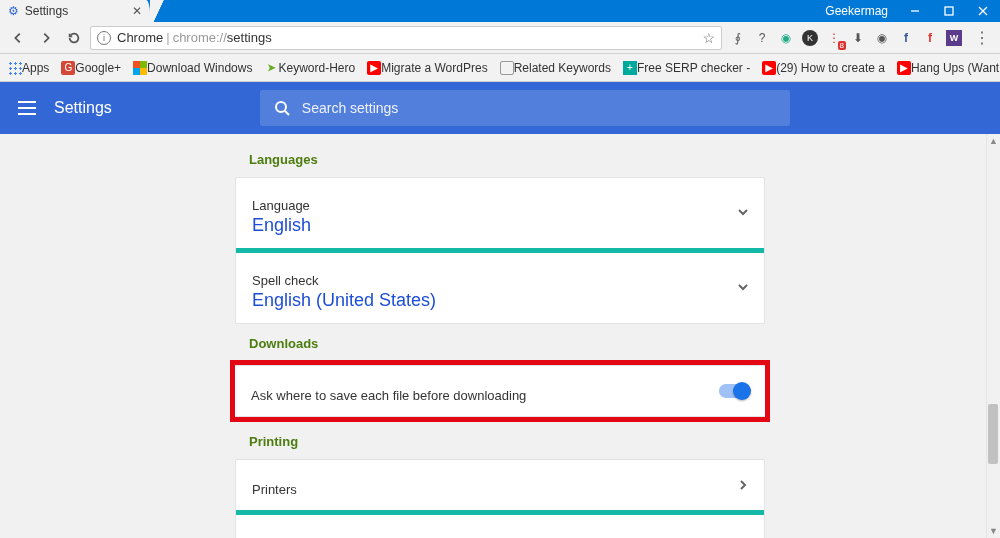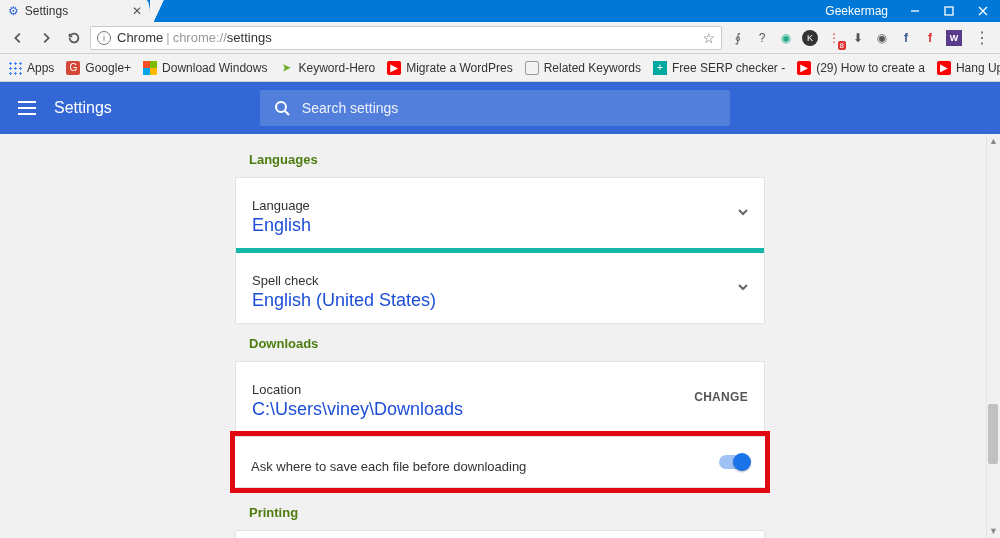--- a/index.html
+++ b/index.html
@@ -87,40 +87,40 @@
     background:#d33; color:#fff; font-size:8px; padding:0 2px; border-radius:2px;
   }
   .dots { font-size:16px; color:#666; padding:0 4px; cursor:pointer;}
 
   
   .bookmarks {
     height: 28px; background:#f2f2f2; border-bottom:1px solid #d0d0d0;
     display:flex; align-items:center; padding:0 8px; gap:12px; font-size:12px; color:#333;
     overflow:hidden; white-space:nowrap;
   }
-  .bm { display:inline-flex; align-items:center; gap:5px; cursor:pointer;text-align:right; }
+  .bm { display:inline-flex; align-items:center; cursor:pointer;text-align:right; }
   .bm .ico { width:14px;height:14px; display:inline-flex; align-items:center; justify-content:center; font-size:10px;}
   .ico.gplus { background:#d34836; color:#fff; border-radius:2px;}
   .ico.win { background: linear-gradient(#f25022 0 50%, #00a4ef 0) left/50% 100% no-repeat,
                         linear-gradient(#7fba00 0 50%, #ffb900 0) right/50% 100% no-repeat;}
   .ico.yt { background:#f00; color:#fff; border-radius:2px;}
   .ico.plus { background:#00a99d; color:#fff;}
   .ico.doc { border:1px solid #999; border-radius:2px;}
   .ico.kh { color:#6a2; font-weight:bold;}
 
   
   .settings-header {
     height: 52px; background:#3367d6; display:flex; align-items:center; padding:0 18px; gap:18px;
   }
   .hamburger { width:18px;height:14px; display:flex; flex-direction:column; justify-content:space-between; cursor:pointer;}
   .hamburger span { height:2px; background:#fff; }
   .settings-title { color:#fff; font-size:16px; }
   .search-box {
     margin-left: 130px;
-    width: 470px; height: 36px;
+    width: 530px; height: 36px;
     background: rgba(255,255,255,.16);
     border-radius:2px;
     display:flex; align-items:center; padding:0 14px; gap:12px;
   }
   .search-box svg { width:16px;height:16px; stroke:#fff; fill:none; stroke-width:2;}
   .search-box input {
     background:transparent; border:none; outline:none; color:#fff; font-size:14px; flex:1;
   }
   .search-box input::placeholder { color: rgba(255,255,255,.9); }
 
@@ -320,29 +320,20 @@
           <div class="lbl">Spell check</div>
           <div class="sub">English (United States)</div>
         </div>
         <span class="chev"><svg viewBox="0 0 10 10">
               <path d="M1 3 L5 7 L9 3"></path>
             </svg></span>
       </div>
     </div>
 
     <div class="sect-title">Downloads</div>
-    <div class="card" style="border-bottom:none;">
-      <div class="row">
-        <div class="text">
-          <div class="lbl">Location</div>
-          <div class="sub">C:\Users\viney\Downloads</div>
-        </div>
-        <span class="btn-text">CHANGE</span>
-      </div>
-    </div>
     <div class="highlight-box">
       <div class="card">
         <div class="row">
           <div class="text">
             <div class="lbl">Ask where to save each file before downloading</div>
           </div>
           <div class="toggle"></div>
         </div>
       </div>
     </div>

